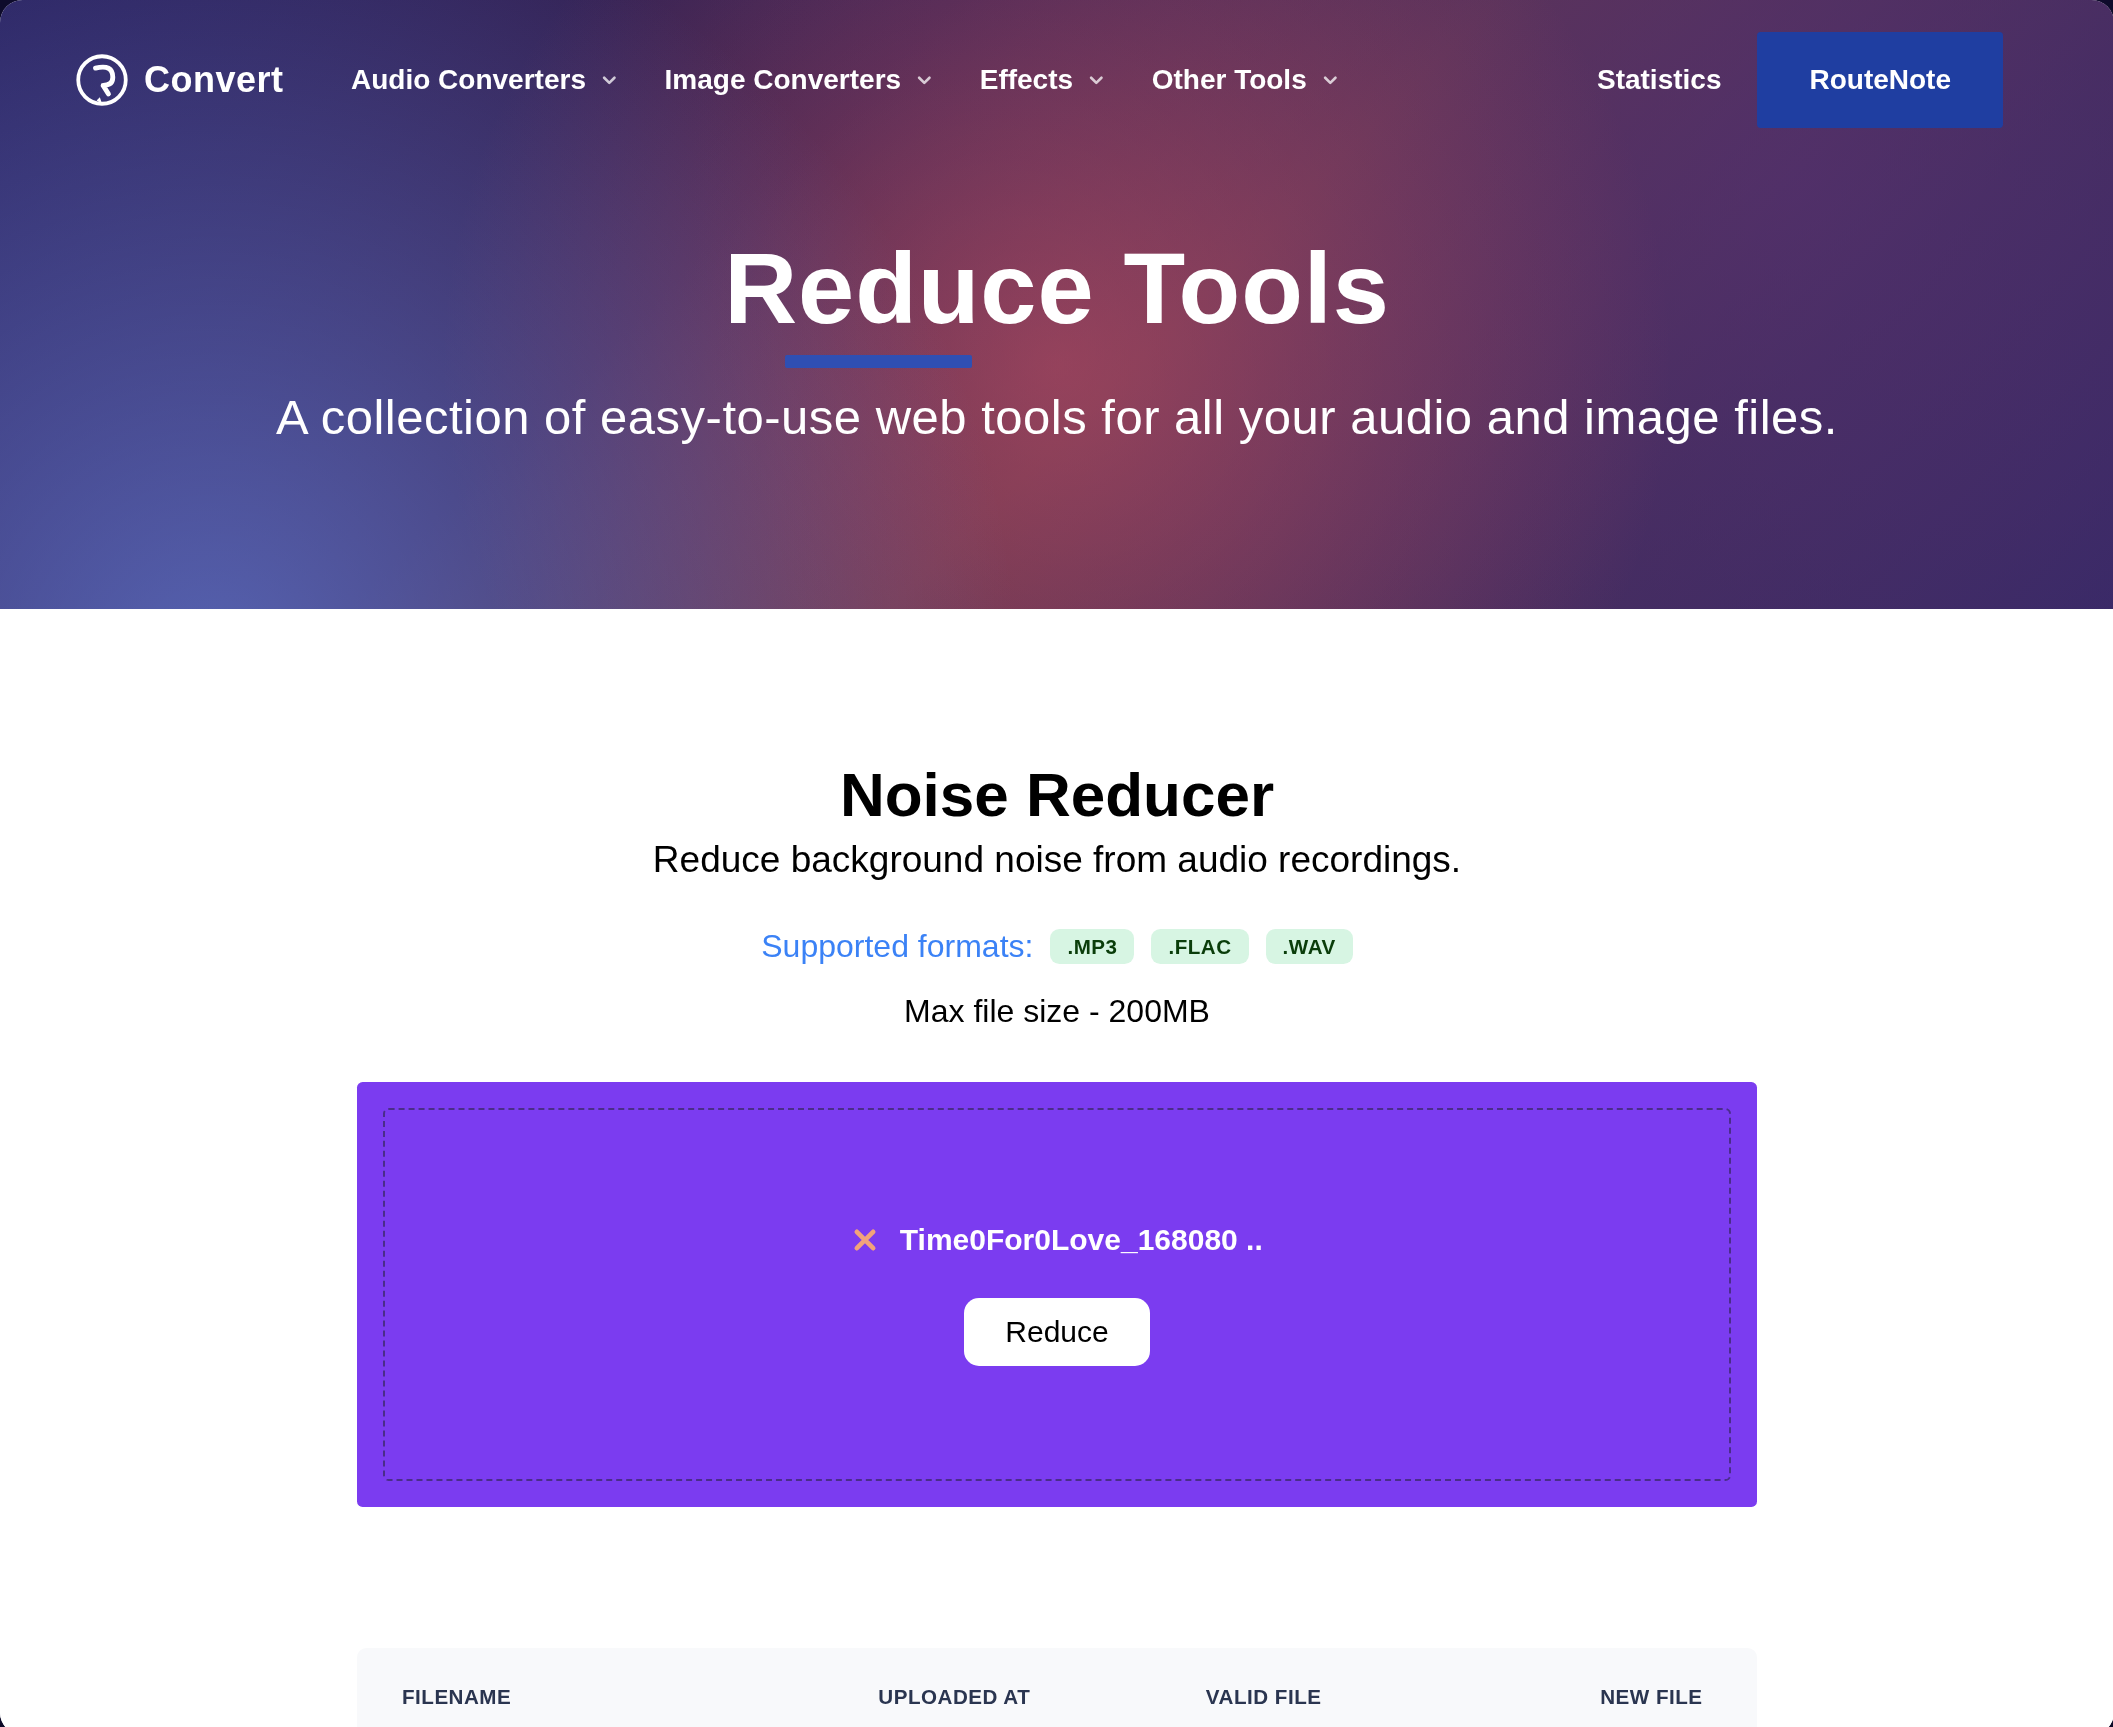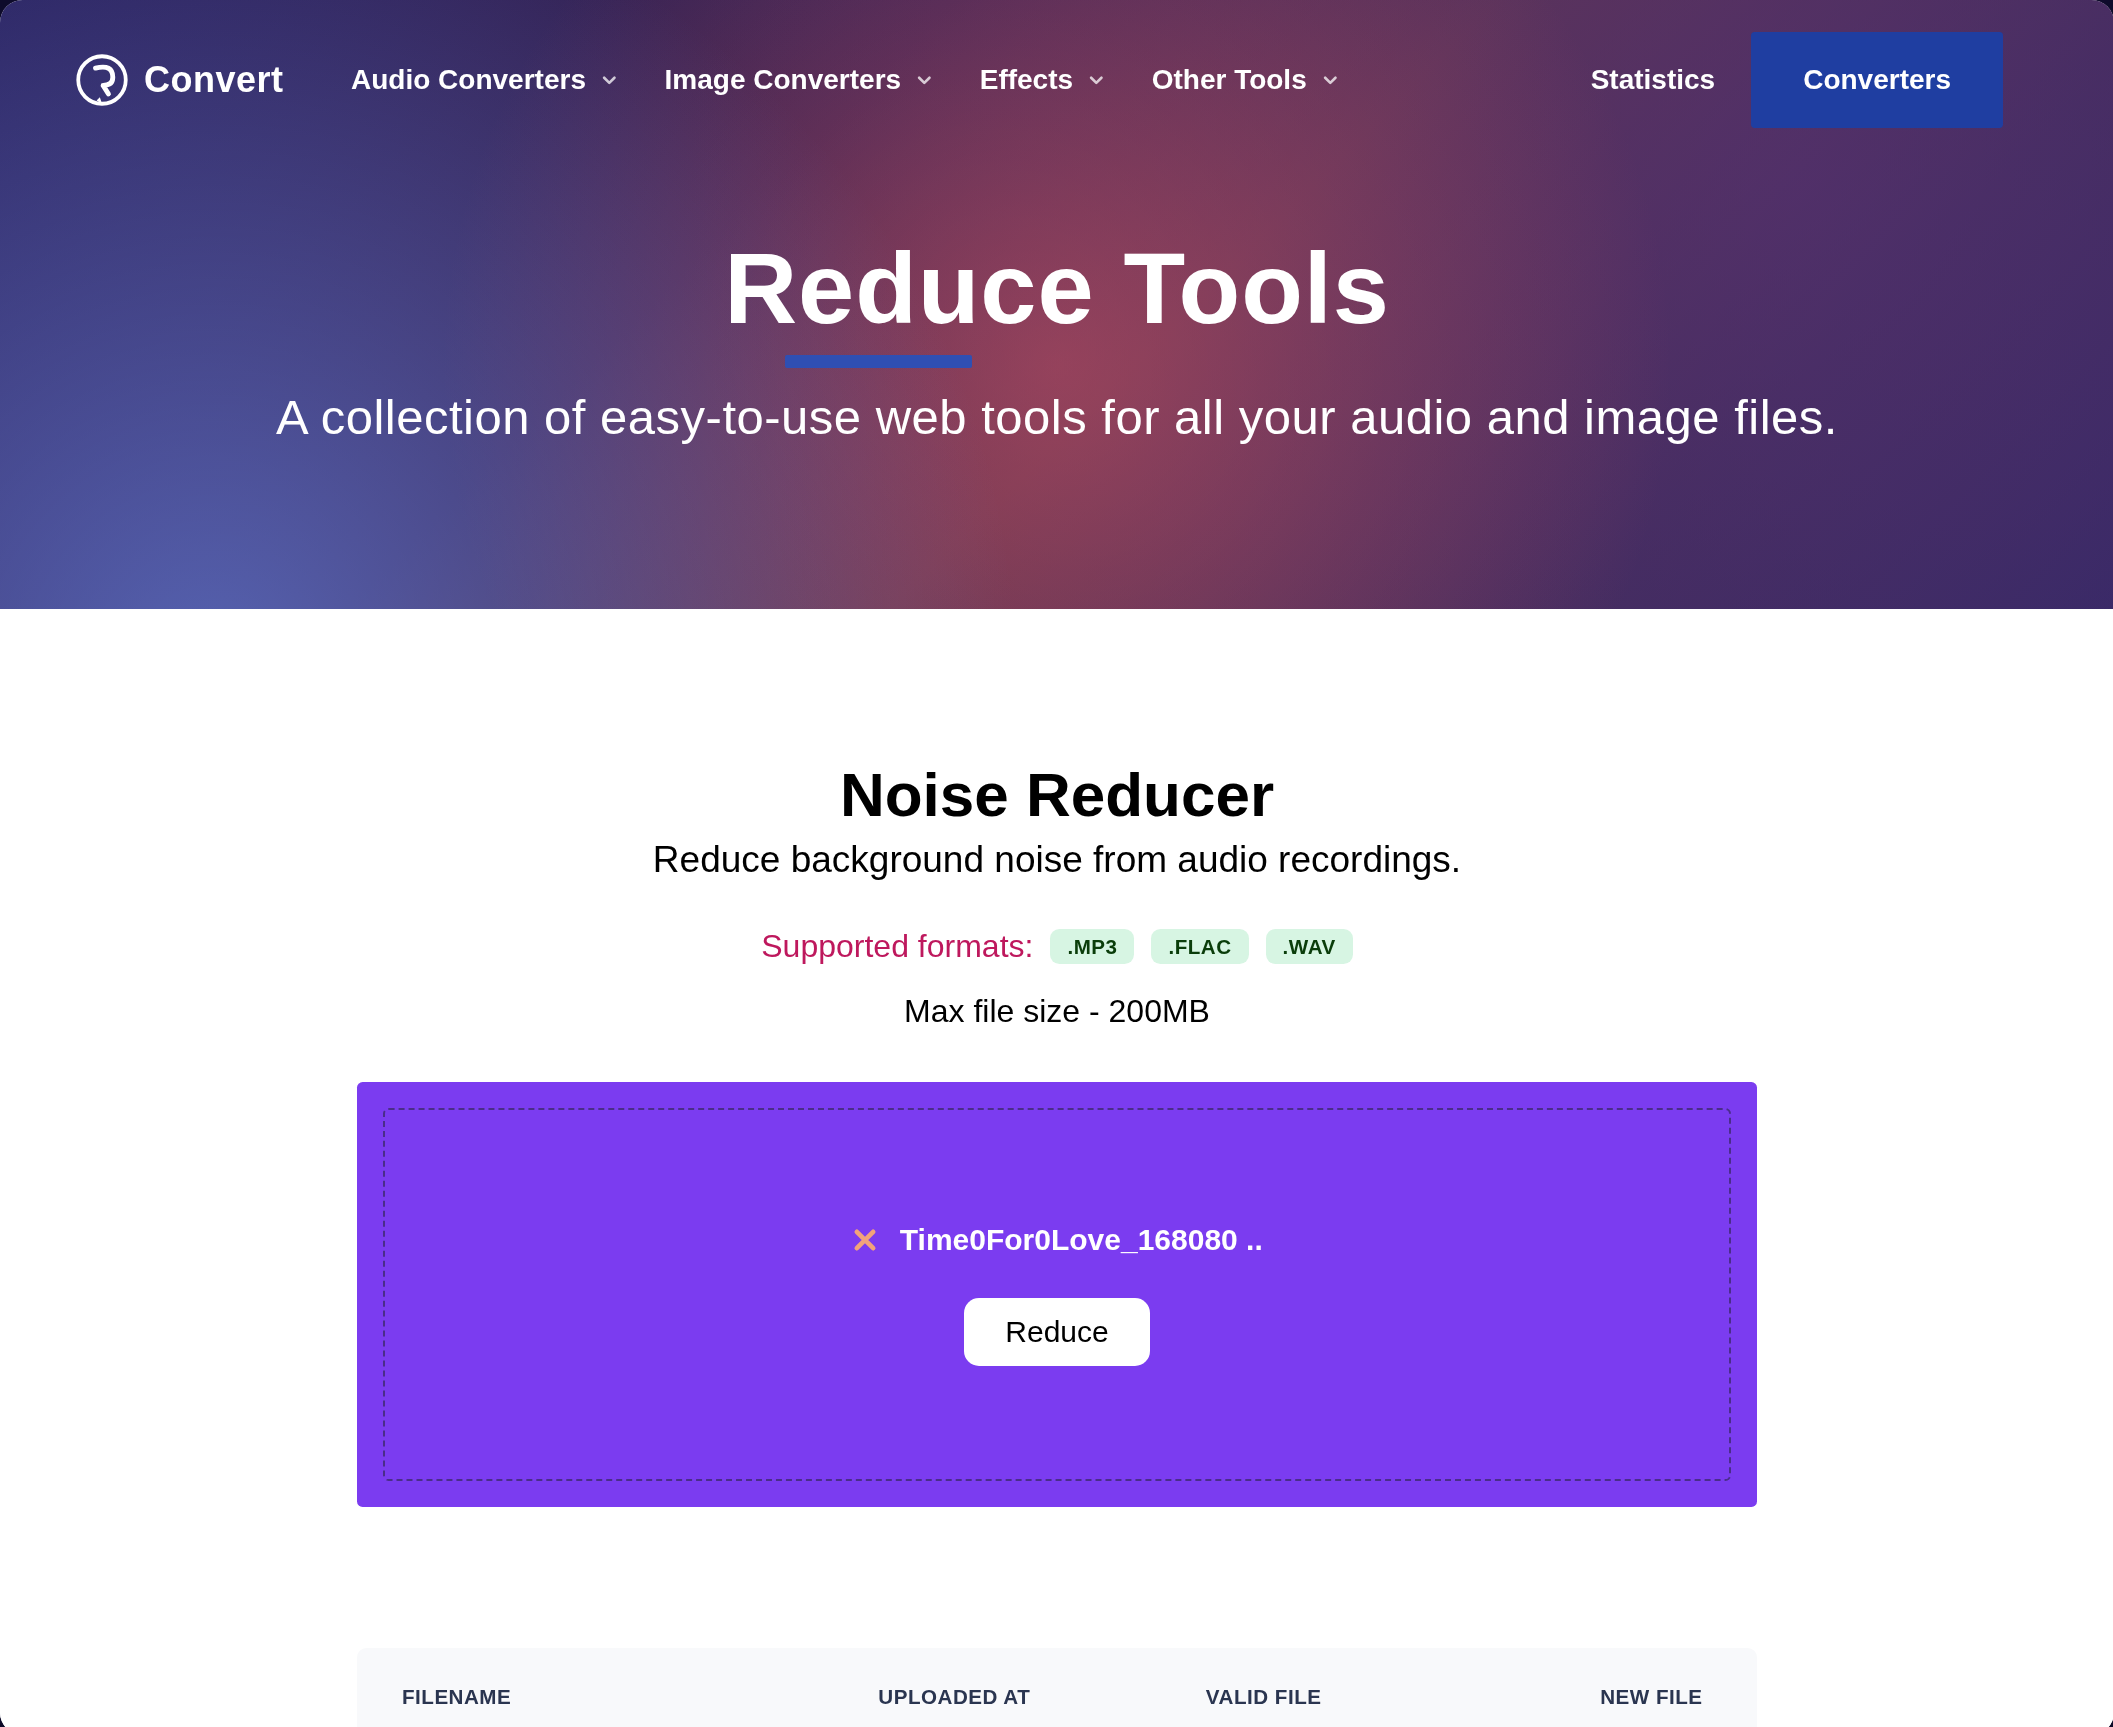--- a/index.html
+++ b/index.html
@@ -146,21 +146,21 @@
     color: #000;
   }
 
   .formats-row {
     margin-top: 47px;
     display: flex;
     align-items: center;
     gap: 17px;
     font-size: 32px;
   }
-  .formats-label { color: #be185d; }
+  .formats-label { color: #3b82f6; }
   .badge {
     background: #d7f5e3;
     color: #0a3d0a;
     font-size: 20.6px;
     font-weight: 800;
     letter-spacing: 0.5px;
     padding: 5.6px 17px;
     border-radius: 9.4px;
   }
 
@@ -265,21 +265,21 @@
         <div class="nav-item">
           <span>Other Tools</span>
           <svg class="chev" viewBox="0 0 24 24">
               <path d="M6 9l6 6 6-6" fill="none" stroke="#fff" stroke-width="3" stroke-linecap="round" stroke-linejoin="round"></path>
             </svg>
         </div>
       </div>
 
       <div class="nav-right">
         <div class="nav-stat">Statistics</div>
-        <div class="btn-route">Converters</div>
+        <div class="btn-route">RouteNote</div>
       </div>
     </div>
 
     <div class="hero-text">
       <div class="hero-underline"></div>
       <div class="hero-title">Reduce Tools</div>
       <div class="hero-sub">A collection of easy-to-use web tools for all your audio and image files.</div>
     </div>
   </div>
 

